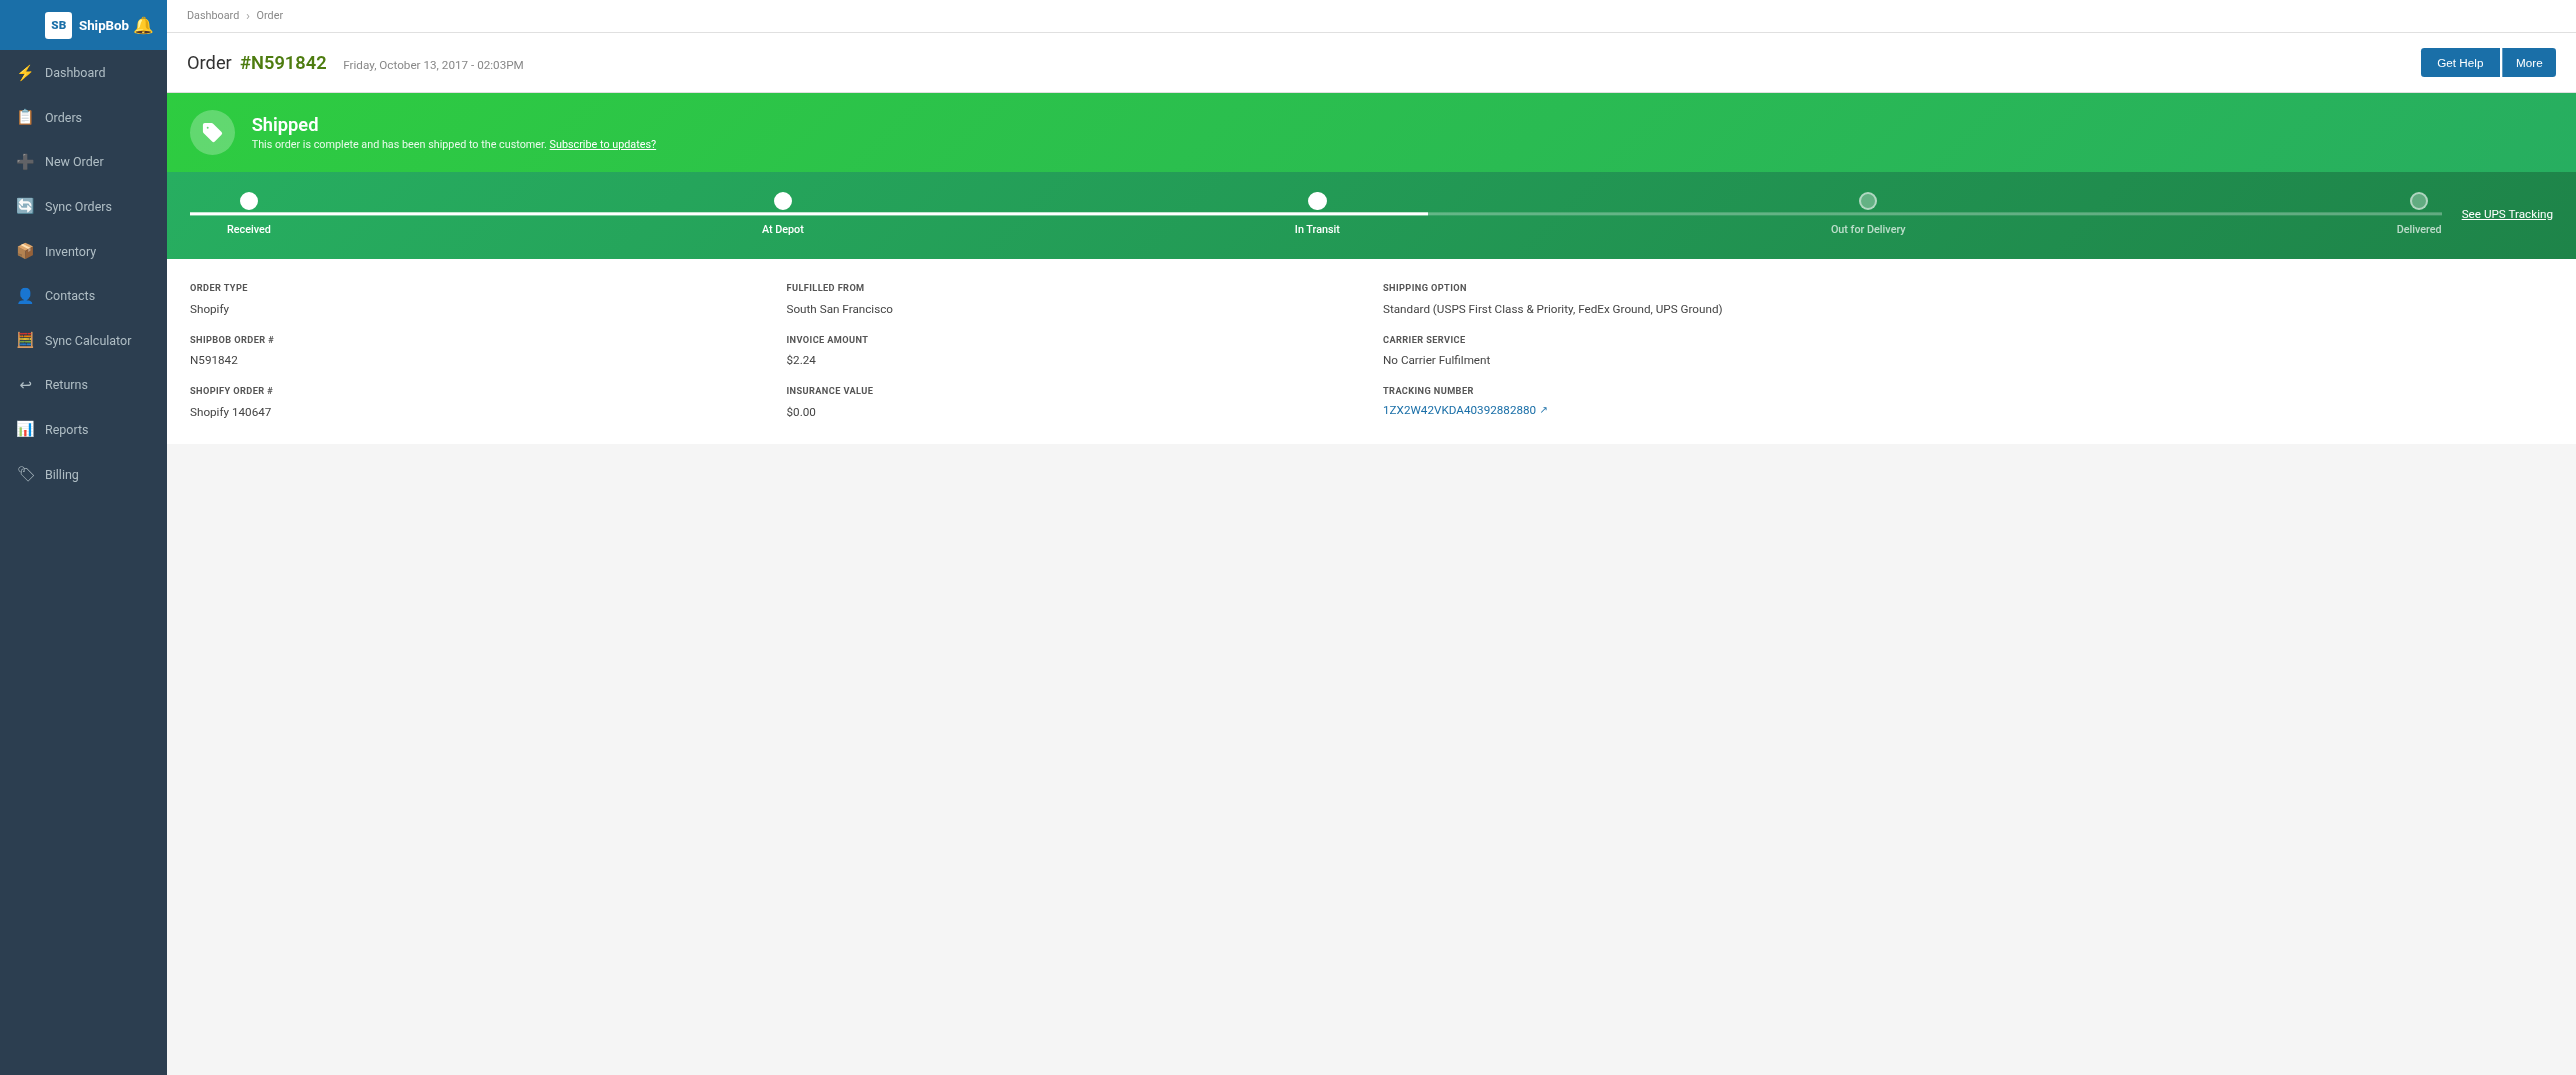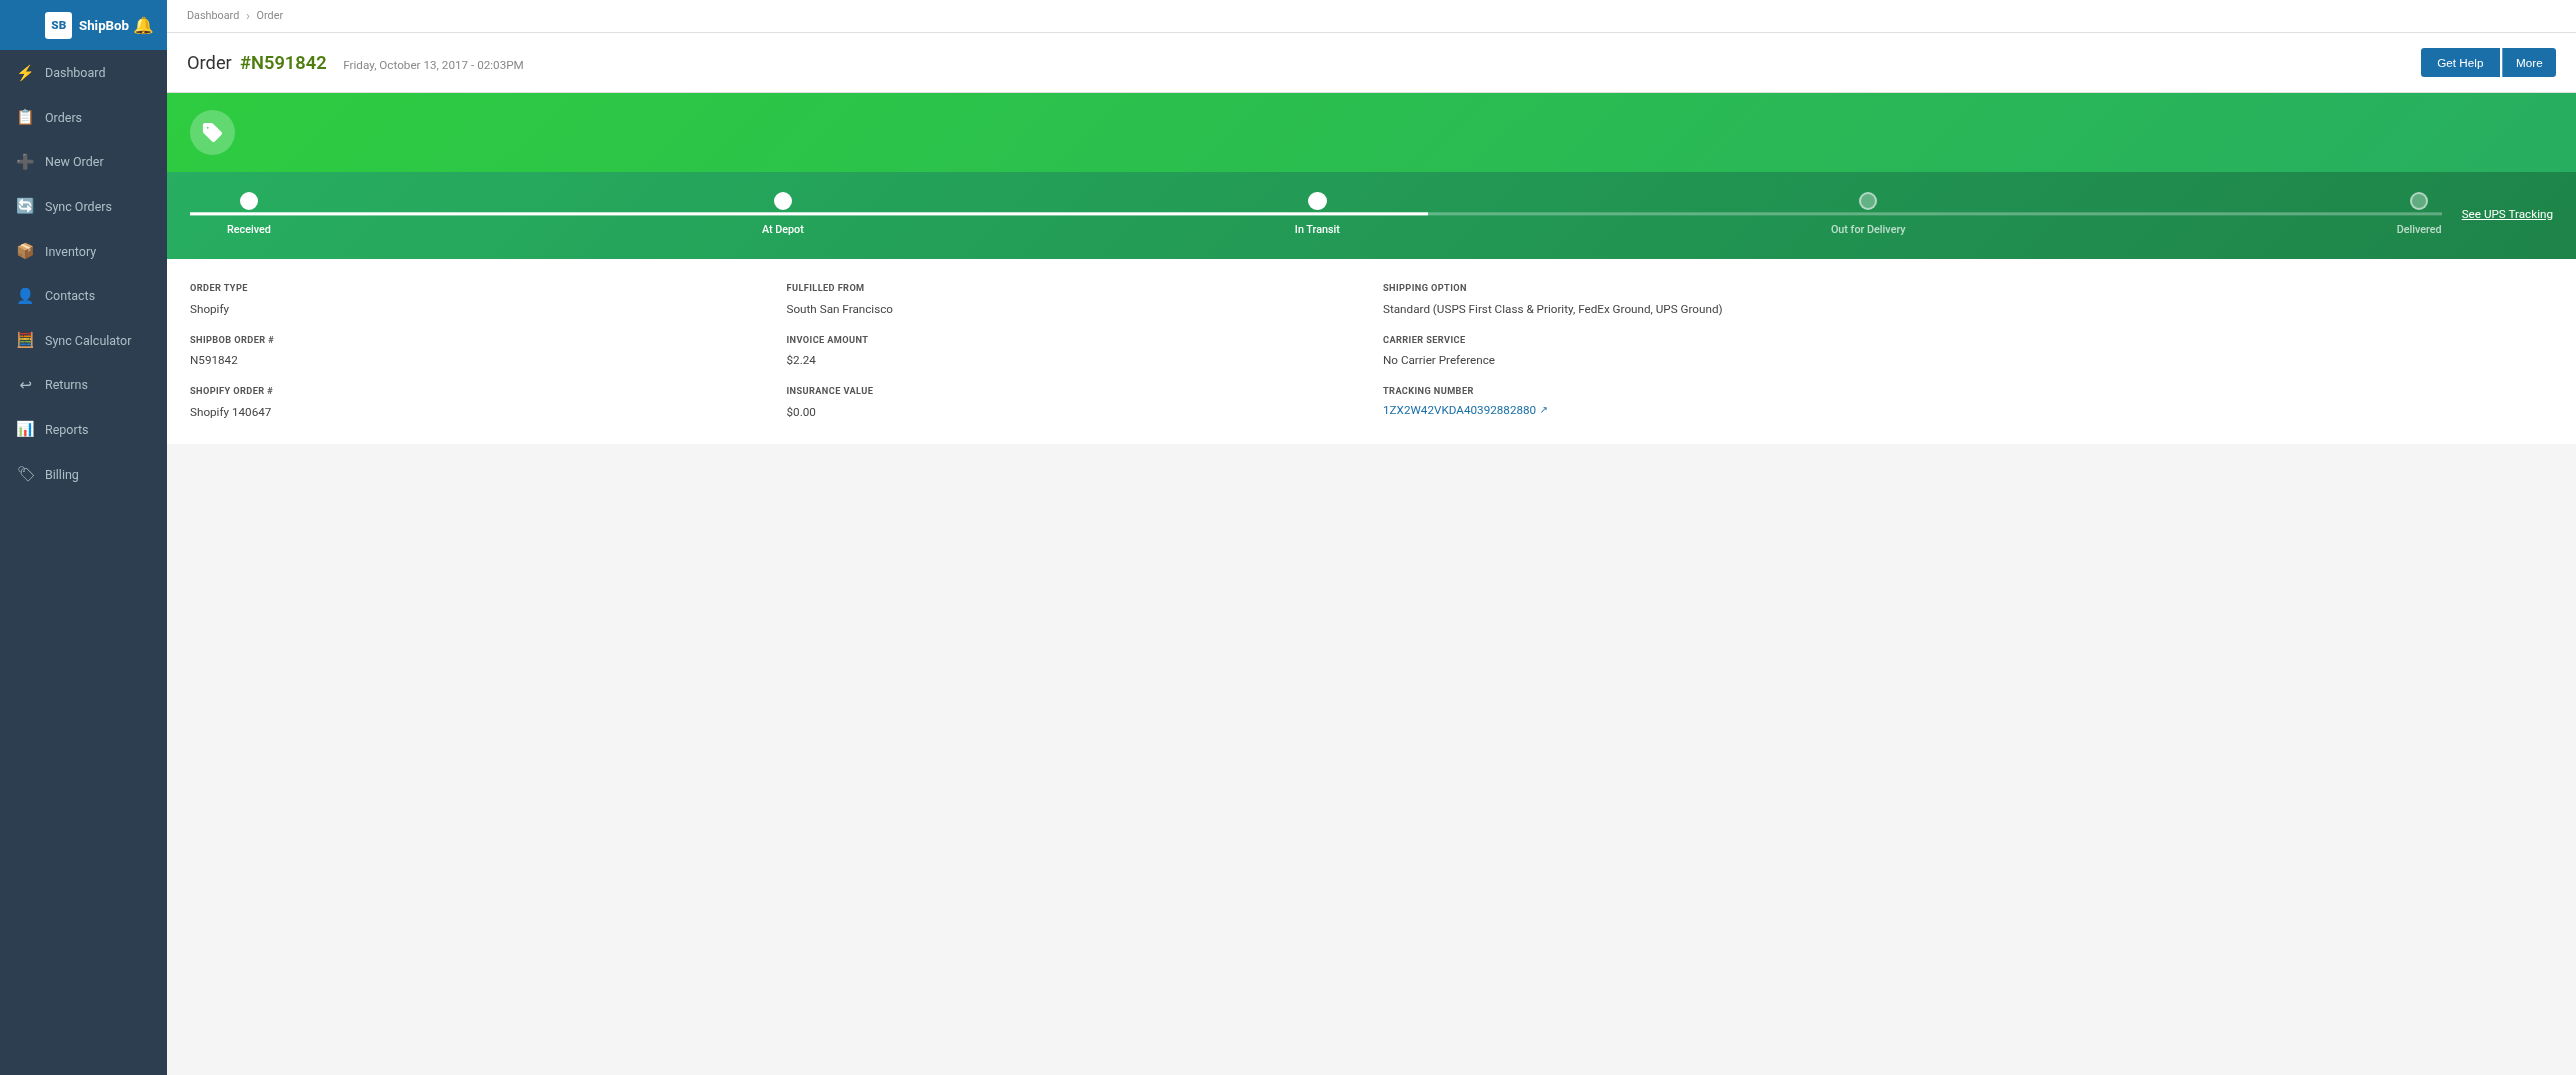--- a/index.html
+++ b/index.html
@@ -328,20 +328,27 @@
       <button class="btn-get-help">Get Help</button>
       <button class="btn-more">More</button>
     </div>
   </div>
 
   <div class="status-banner">
     <div class="status-icon-circle">
       <svg viewBox="0 0 24 24">
         <path d="M21.41 11.58L12.41 2.58A2 2 0 0011 2H4a2 2 0 00-2 2v7a2 2 0 00.59 1.42l9 9a2 2 0 002.82 0l7-7a2 2 0 000-2.84zM7 8a1 1 0 110-2 1 1 0 010 2z"></path>
       </svg>
+    </div>
+    <div class="status-text">
+      <h2>Shipped</h2>
+      <p>
+        <span>This order is complete and has been shipped to the customer.</span>
+        <a href="#">Subscribe to updates?</a>
+      </p>
     </div>
   </div>
 
   <div class="progress-section">
     <div class="progress-container">
       <div class="progress-track">
         <div class="progress-fill"></div>
       </div>
       <div class="progress-steps" id="progress-steps">
           <div class="step">
@@ -392,21 +399,21 @@
       <br>
       <div class="detail-label">INSURANCE VALUE</div>
       <div class="detail-value">$0.00</div>
     </div>
 
     <div class="detail-group">
       <div class="detail-label">SHIPPING OPTION</div>
       <div class="detail-value">Standard (USPS First Class &amp; Priority, FedEx Ground, UPS Ground)</div>
       <br>
       <div class="detail-label">CARRIER SERVICE</div>
-      <div class="detail-value">No Carrier Preference</div>
+      <div class="detail-value">No Carrier Fulfilment</div>
       <br>
       <div class="detail-label">TRACKING NUMBER</div>
       <a href="#" class="tracking-link">
         <span>1ZX2W42VKDA40392882880</span>
         <span class="ext-icon">↗</span>
       </a>
     </div>
 
   </div>
 

